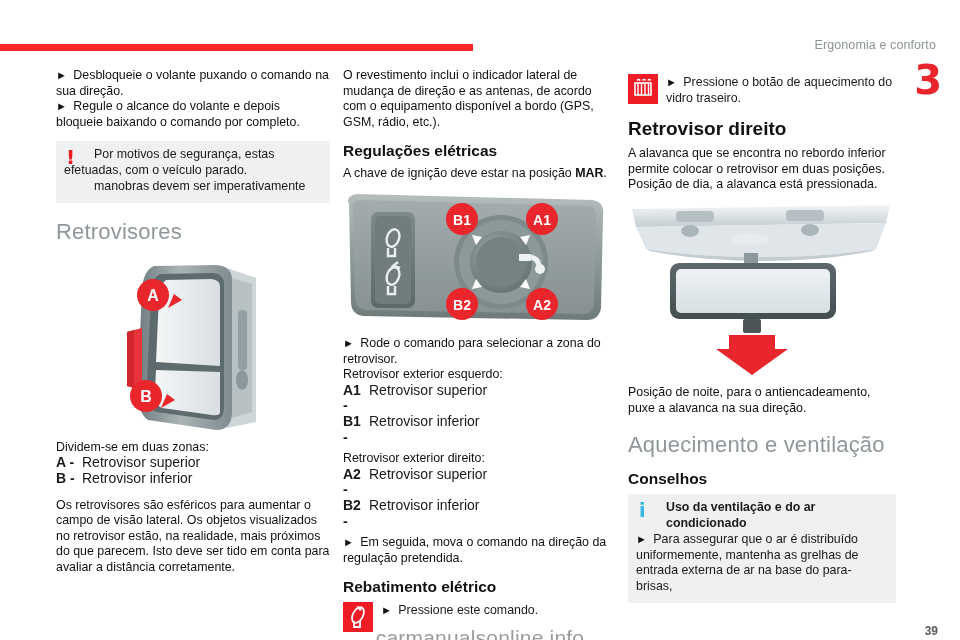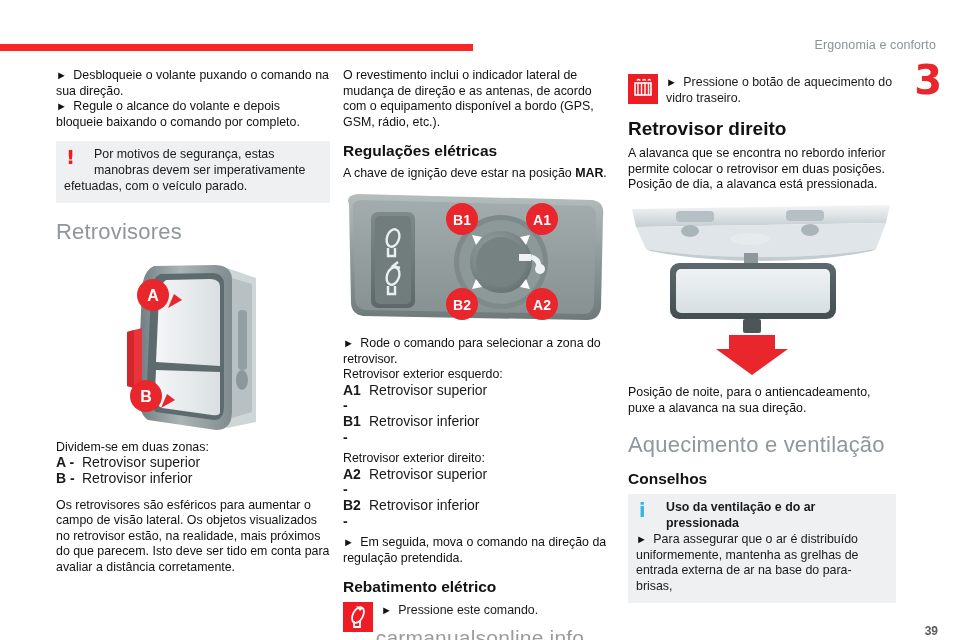--- a/index.html
+++ b/index.html
@@ -229,22 +229,22 @@
     <p class="step">
       <span class="arrow">►</span>
       <span>Regule o alcance do volante e depois bloqueie baixando o comando por completo.</span>
     </p>
 
     <div class="gap"></div>
 
     <div class="notice notice-warn notice-rel" style="width:274px;">
       <span class="bang">!</span>
       <div class="ntext indent-body">Por motivos de segurança, estas</div>
+      <div class="ntext full-body">efetuadas, com o veículo parado.</div>
       <div class="ntext indent-body">manobras devem ser imperativamente</div>
-      <div class="ntext full-body">efetuadas, com o veículo parado.</div>
     </div>
 
     <div class="gap-lg"></div>
 
     <h1 class="section">Retrovisores</h1>
 
     <div class="gap"></div>
 
 
     <div class="fig" style="height:172px;margin-top:6px;">
@@ -524,21 +524,21 @@
 
     <div class="gap"></div>
 
     <h2 class="sub">Conselhos</h2>
 
     <div class="gap-sm"></div>
 
     <div class="notice notice-info notice-rel" style="width:268px;">
       <span class="ibar">i</span>
       <h4>Uso da ventilação e do ar</h4>
-      <h4>pressionada</h4>
+      <h4>condicionado</h4>
       <div class="ntext full-body">
         <span class="arrow">►</span>
         <span>Para assegurar que o ar é distribuído uniformemente, mantenha as grelhas de entrada externa de ar na base do para-brisas,</span>
       </div>
     </div>
   </div>
 
   <div class="page-number">39</div>
   <div class="footer-brand">carmanualsonline.info</div>
 

